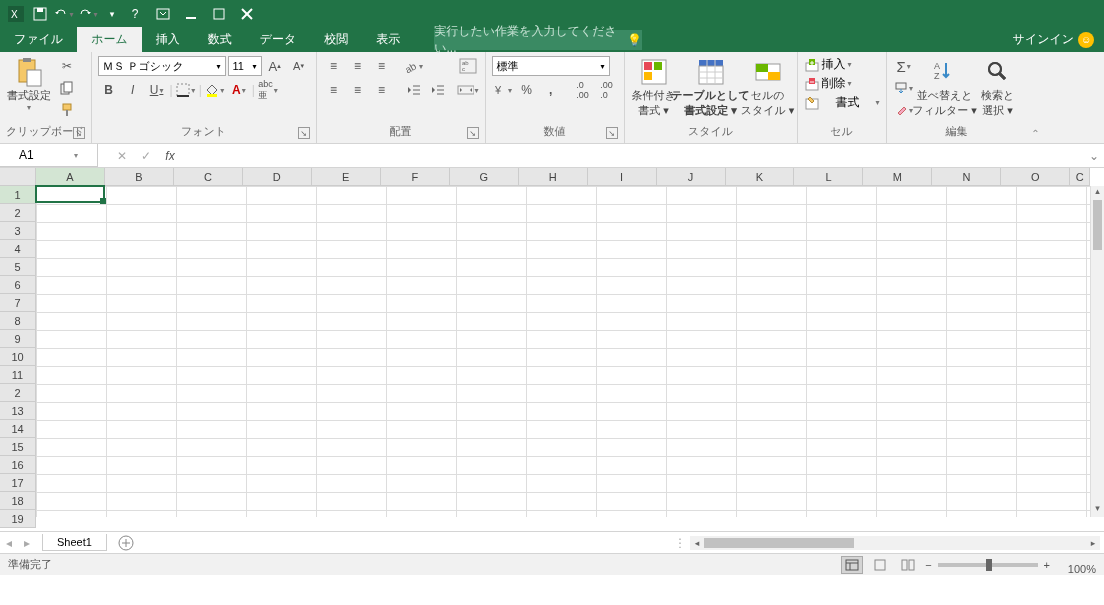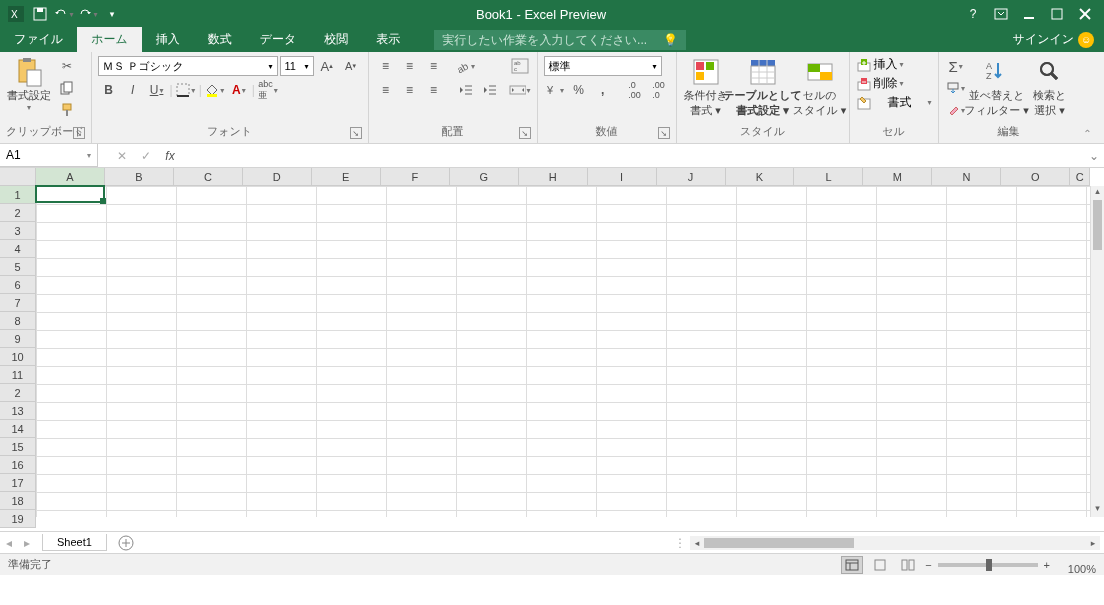--- a/index.html
+++ b/index.html
@@ -7,40 +7,40 @@
 .titlebar { background: #217346; height: 28px; display: flex; align-items: center; color: #fff; padding: 0 6px; }
 .qat { display: flex; align-items: center; gap: 4px; }
 .qat .ic { width: 20px; height: 20px; display: flex; align-items: center; justify-content: center; cursor: pointer; }
 .title-center { flex: 1; text-align: center; font-size: 13px; }
 .win-controls { display: flex; gap: 2px; }
 .win-controls .ic { width: 26px; height: 22px; display: flex; align-items: center; justify-content: center; cursor: pointer; }
 .tabbar { background: #217346; height: 24px; display: flex; align-items: flex-end; color: #fff; }
 .tab { padding: 4px 14px; font-size: 12px; cursor: pointer; }
 .tab.file { color:#fff; }
 .tab.active { background: #f1f1f1; color: #217346; }
-.tell-me { margin-left: 20px; background: #3a8a63; padding: 2px 8px; color: #c7e2d4; display: flex; align-items: center; width: 252px; height: 20px; margin-bottom: 2px; justify-content: space-between; }
+.tell-me { margin-left: 20px; background: #3a8a63; padding: 2px 0; color: #c7e2d4; display: flex; align-items: center; width: 208px; height: 20px; margin-bottom: 2px; justify-content: space-between; }
 .signin { margin-left: auto; padding: 4px 10px; display: flex; align-items: center; gap: 4px; }
 .smiley { width: 16px; height: 16px; border-radius: 50%; background: #ffc000; display:flex;align-items:center;justify-content:center;font-size:10px;}
 .ribbon { background: #f1f1f1; border-bottom: 1px solid #d4d4d4; height: 92px; display: flex; }
 .group { border-right: 1px solid #d4d4d4; padding: 4px 6px 2px 6px; display: flex; flex-direction: column; justify-content: space-between; }
 .group-body { display: flex; align-items: flex-start; gap: 4px; }
 .group-label { text-align: center; font-size: 11px; color: #666; padding-bottom: 2px; position: relative; }
 .dlaunch { position: absolute; right: 0; bottom: 2px; width: 12px; height: 12px; border: 1px solid #999; font-size: 8px; display:flex;align-items:center;justify-content:center; cursor:pointer;}
 .btn-lg { display: flex; flex-direction: column; align-items: center; width: 46px; cursor: pointer; font-size: 11px; color:#444; }
 .btn-lg .ic { width: 32px; height: 32px; display: flex; align-items: center; justify-content: center; }
 .col { display: flex; flex-direction: column; gap: 2px; }
 .row { display: flex; gap: 2px; align-items: center; }
 .small-btn { width: 22px; height: 20px; display: flex; align-items: center; justify-content: center; cursor: pointer; color:#555;}
 .dd::after { content: "▾"; font-size: 8px; margin-left: 1px; color:#777; }
 .combo { border: 1px solid #ababab; background: #fff; height: 20px; display: flex; align-items: center; padding: 0 4px; font-size: 11px; }
-.font-combo { width: 180px; justify-content: space-between; }
+.font-combo { width: 128px; justify-content: space-between; }
 .size-combo { width: 34px; justify-content: space-between; }
 .num-combo { width: 118px; justify-content: space-between; }
 .namebox-row { background: #fff; border-bottom: 1px solid #d4d4d4; height: 24px; display: flex; align-items: center; }
-.namebox { width: 98px; border: 1px solid #ccc; border-top:none; border-left:none; height: 100%; display: flex; align-items: center; padding: 0 6px; justify-content: space-between; }
+.namebox { width: 98px; border: 1px solid #ccc; border-top:none; border-left:none; height: 100%; display: flex; align-items: center; padding: 0 19px; justify-content: space-between; }
 .fn-btn { width: 24px; height: 100%; display: flex; align-items: center; justify-content: center; color: #aaa; cursor:pointer;}
 .formula-bar { flex: 1; padding: 0 6px; }
 .expand-fb { width: 20px; text-align:center; color:#888; cursor:pointer;}
 .sheet-area { display: flex; height: 363px; position: relative; background:#fff;}
 .corner { width: 36px; height: 18px; background: #e6e6e6; border-right: 1px solid #ccc; border-bottom: 1px solid #ccc; }
 .col-headers { display: flex; position:absolute; left:36px; top:0; right:14px; height:18px; }
 .ch { width: 70px; height: 18px; background: #e6e6e6; border-right: 1px solid #ccc; border-bottom: 1px solid #ccc; text-align: center; font-size: 11px; color:#444; line-height:18px; cursor:pointer;}
 .ch.sel { background: #d3e5d3; }
 .row-headers { position:absolute; left:0; top:18px; width:36px; bottom:14px; }
 .rh { height: 18px; background: #e6e6e6; border-right: 1px solid #ccc; border-bottom: 1px solid #ccc; text-align: center; font-size: 11px; color:#444; line-height:18px; cursor:pointer;}
@@ -93,21 +93,20 @@
         </svg>
       </span>
     <span class="ic dd">
         <svg width="14" height="12">
           <path d="M11 6 A4 4 0 0 0 3 6" fill="none" stroke="#fff"></path>
           <path d="M11 6 l2 -2 l-4 0 z" fill="#fff"></path>
         </svg>
       </span>
     <span class="ic" style="color:#fff;font-size:9px;">▾</span>
   </div>
-  <div class="title-center">Book1 - Excel Preview</div>
   <div class="win-controls">
     <span class="ic">?</span>
     <span class="ic">
         <svg width="14" height="12">
           <rect x="1" y="1" width="12" height="10" fill="none" stroke="#fff"></rect>
           <path d="M4 4 l3 3 l3 -3" fill="none" stroke="#fff"></path>
         </svg>
       </span>
     <span class="ic">
         <svg width="12" height="12">

